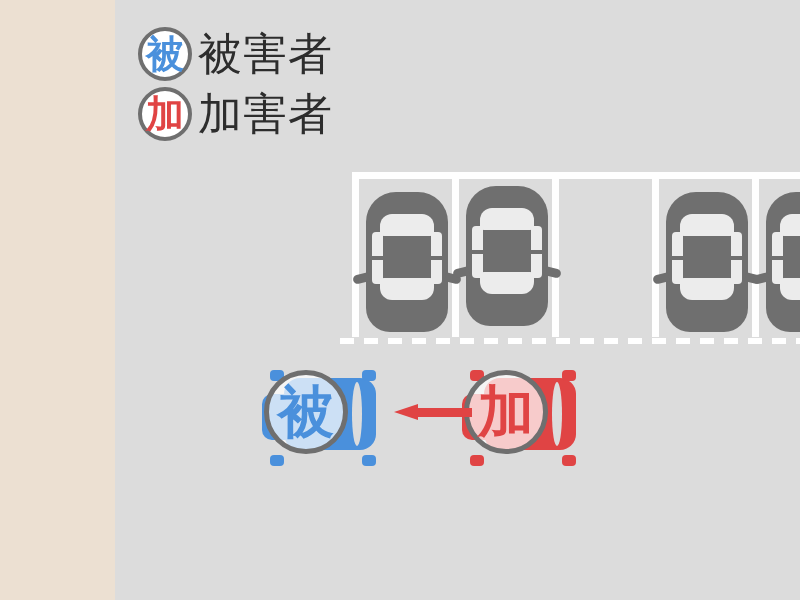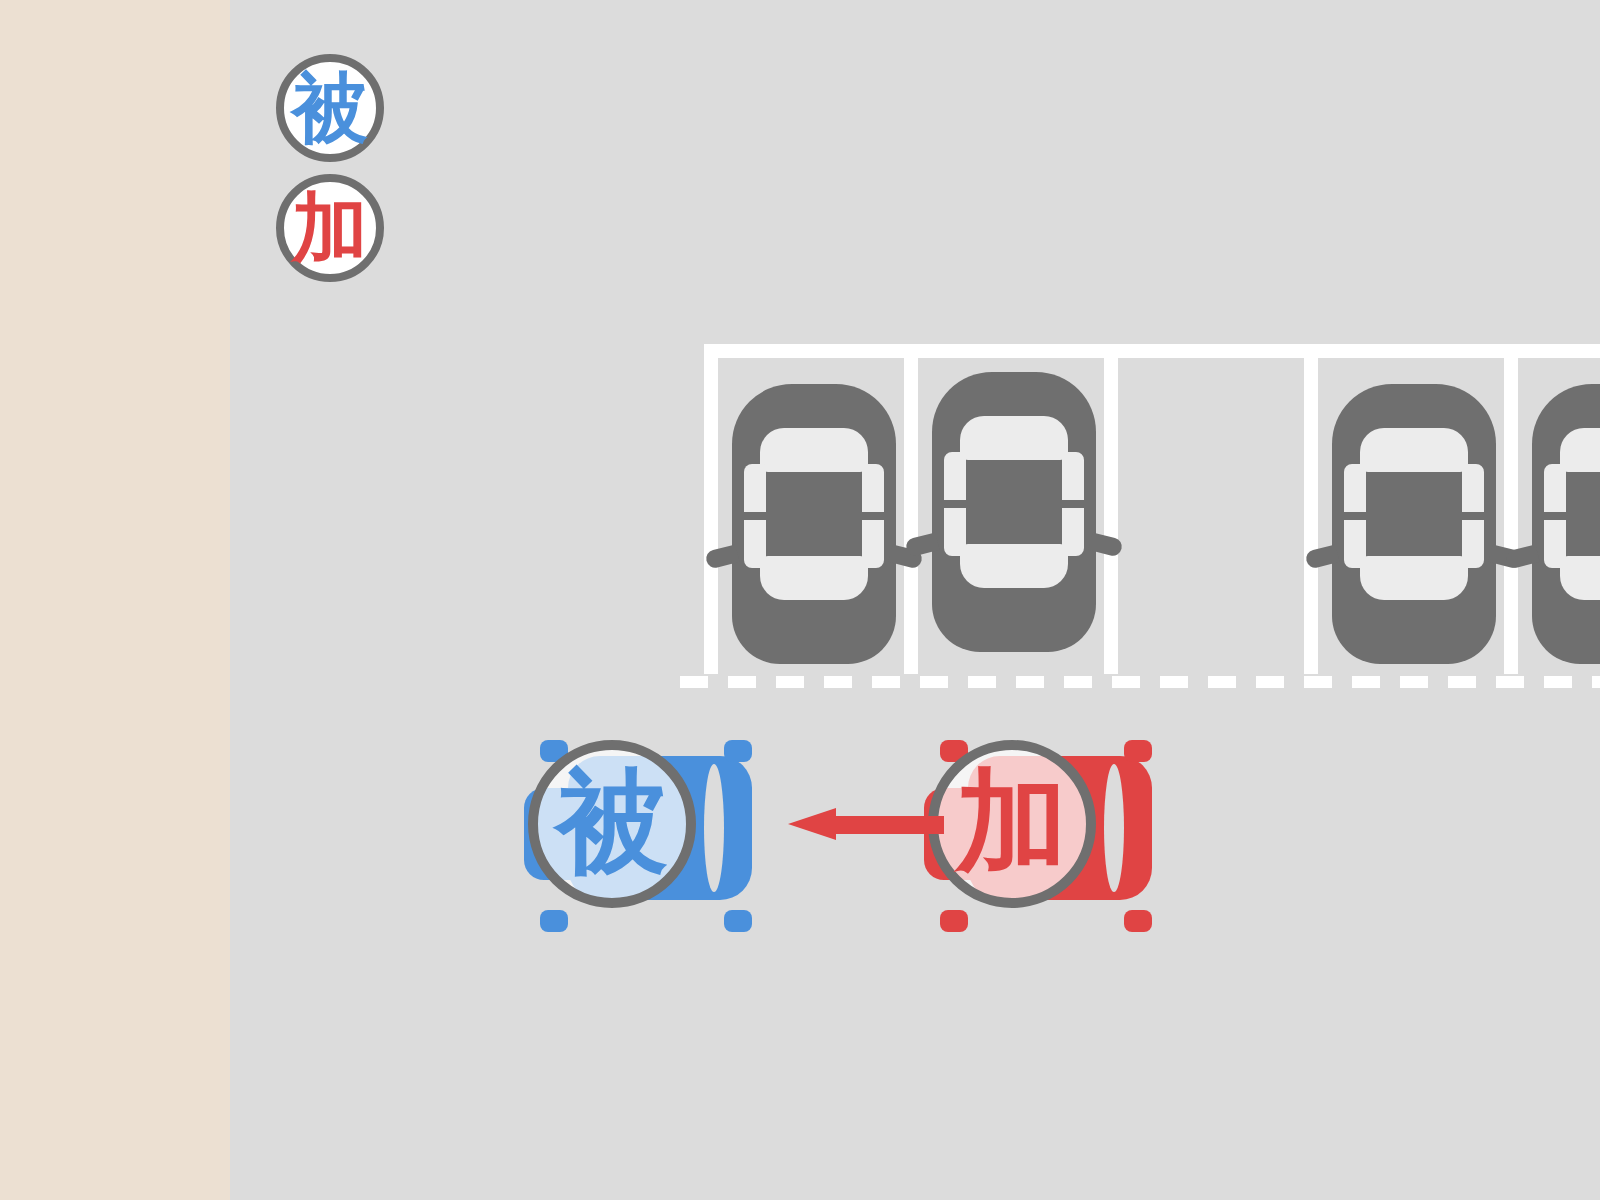--- a/index.html
+++ b/index.html
@@ -109,23 +109,25 @@
 </head>
 <body>
 
 <div id="stage">
 
   <div class="side-band"></div>
 
   <div class="legend">
     <div class="legend-row">
       <div class="badge victim">被</div>
+      <div class="legend-label">被害者</div>
     </div>
     <div class="legend-row">
       <div class="badge offender">加</div>
+      <div class="legend-label">加害者</div>
     </div>
   </div>
 
   <div class="lot">
     <div class="lot-top-line"></div>
 
     <div class="stall-div" style="left:0px;"></div>
     <div class="stall-div" style="left:100px;"></div>
     <div class="stall-div" style="left:200px;"></div>
     <div class="stall-div" style="left:300px;"></div>

